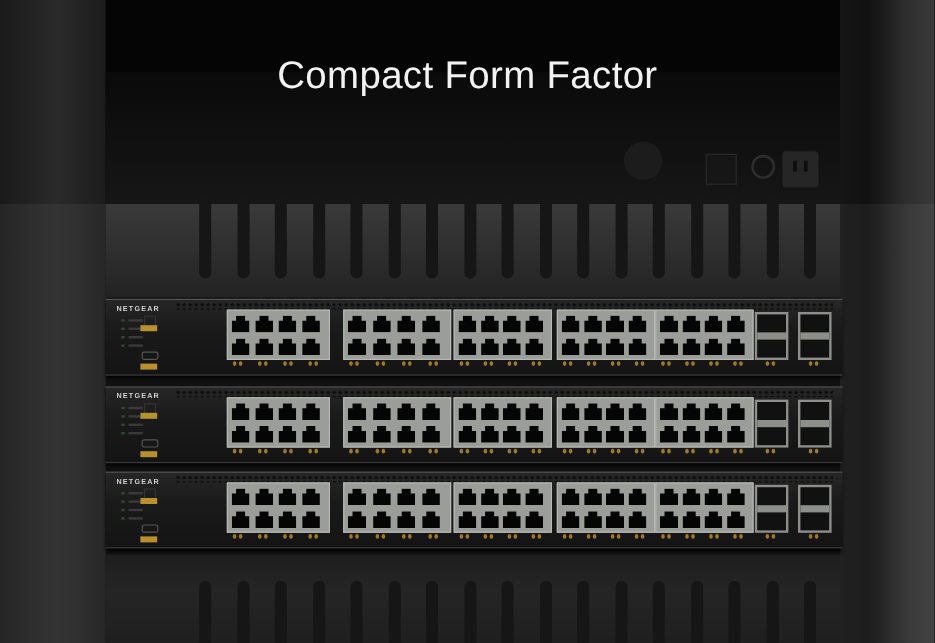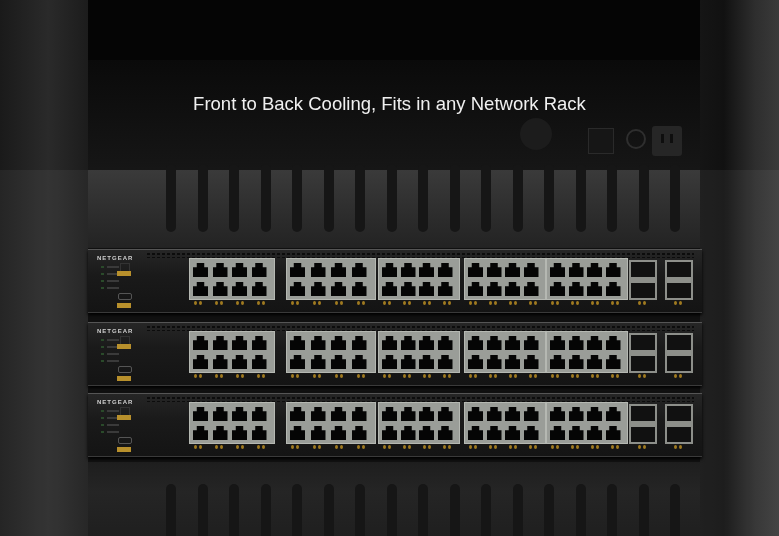--- a/index.html
+++ b/index.html
@@ -445,14 +445,14 @@
       </div>
       <div class="pled" style="left:550px"></div>
       <div class="pled" style="left:555px"></div>
       <div class="sfp" style="left:577px">
         <div class="mid"></div>
       </div>
       <div class="pled" style="left:586px"></div>
       <div class="pled" style="left:591px"></div>
     </div>
 
-  <div class="sub l1">Front to Back Cooling, Fits in any Network Rack</div>
+  <div class="headline">Compact Form Factor</div>
 </div>
 
 </body></html>

